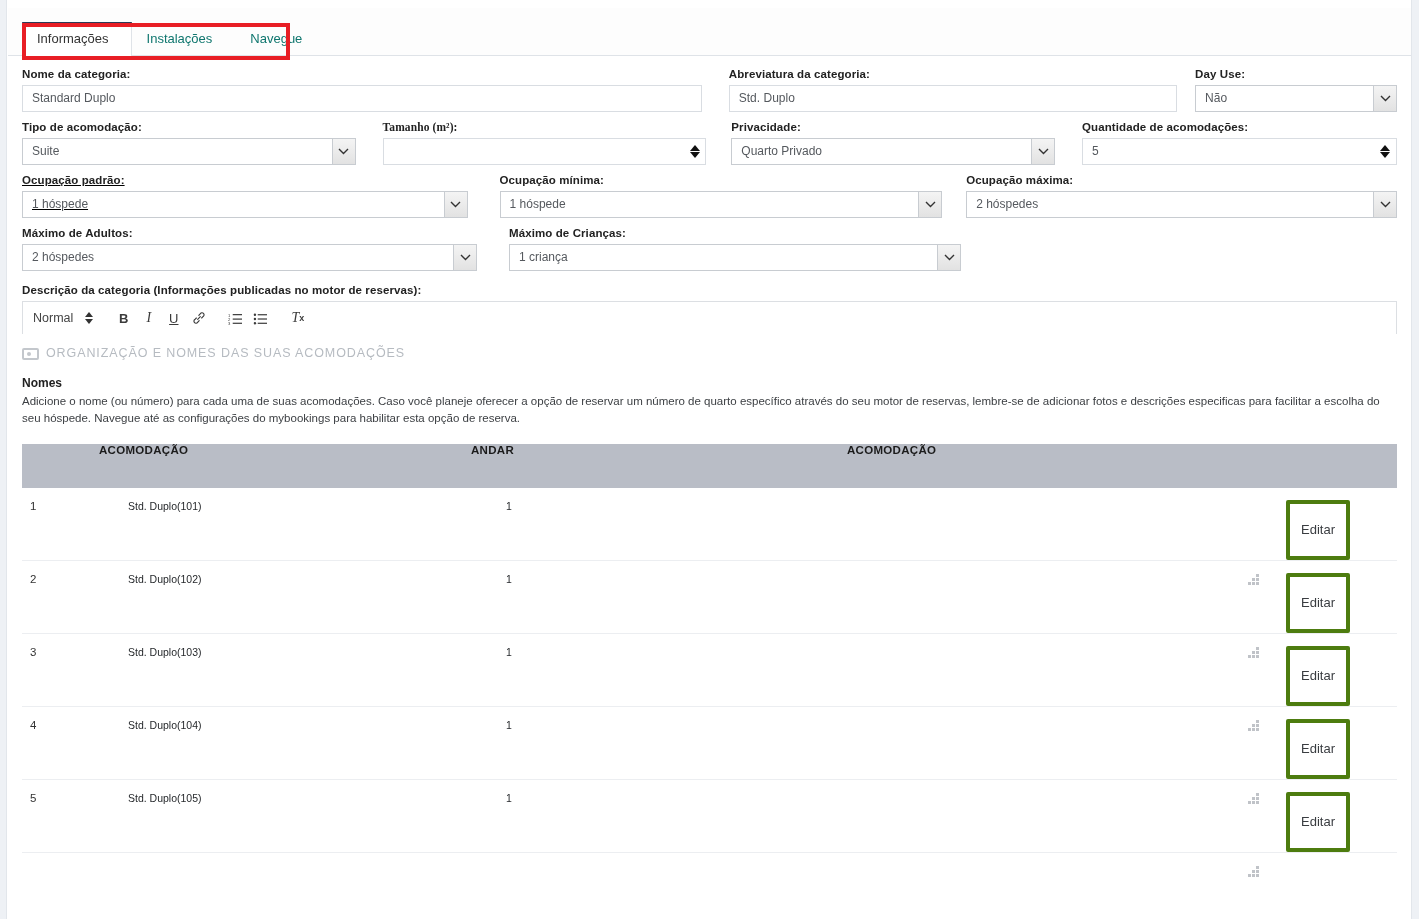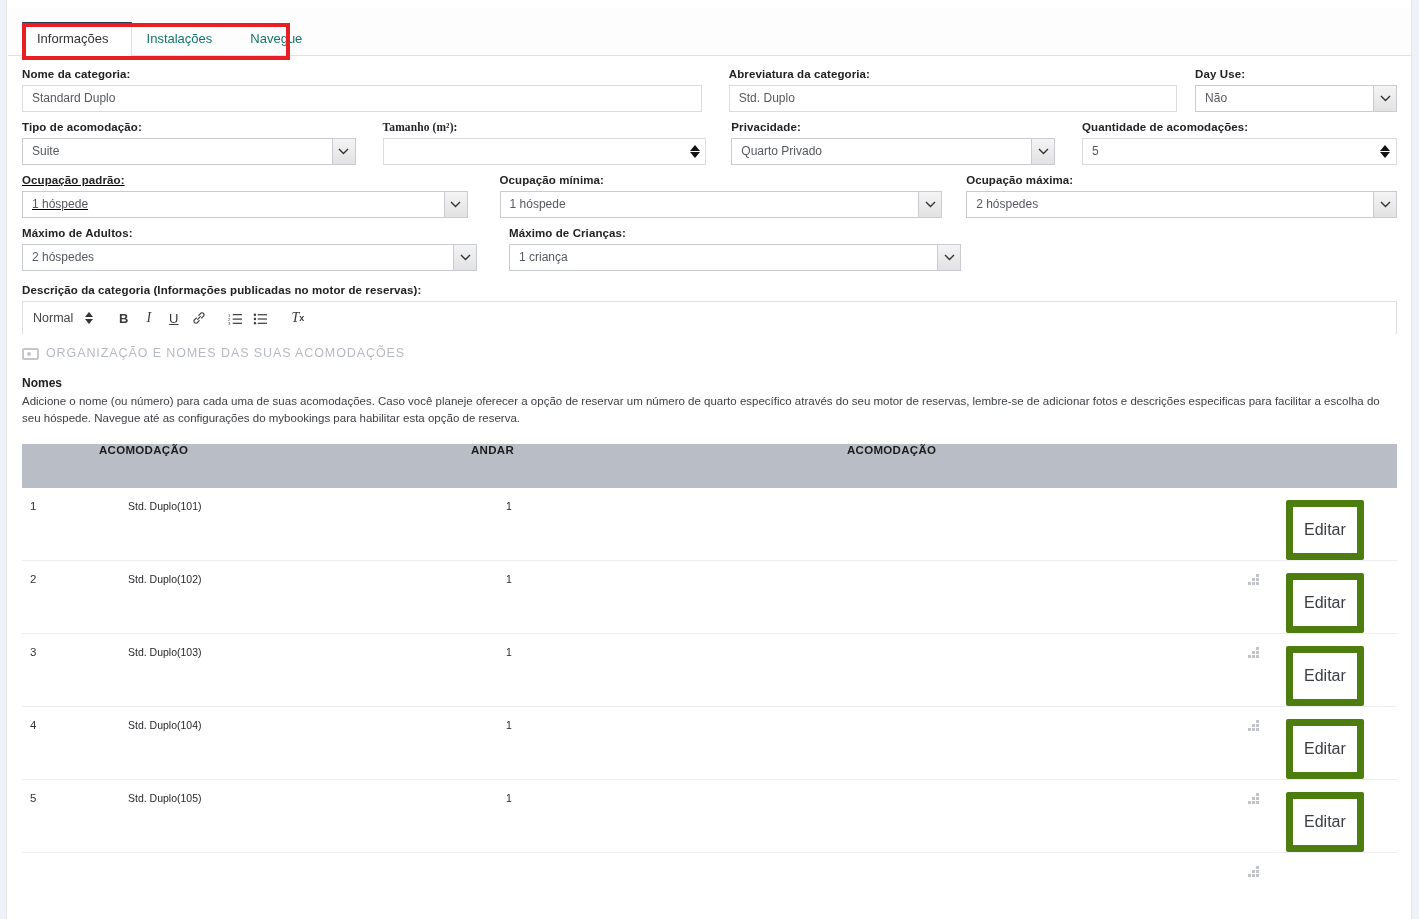--- a/index.html
+++ b/index.html
@@ -274,24 +274,24 @@
     position: absolute; width: 3px; height: 3px; background: #c0c3c8;
   }
   .grip span.a { right: 0px; top: 0px; }
   .grip span.b { right: 0px; top: 4px; }
   .grip span.c { right: 4px; top: 4px; }
   .grip span.d { right: 0px; top: 8px; }
   .grip span.e { right: 4px; top: 8px; }
   .grip span.f { right: 8px; top: 8px; }
 
   .btn-edit {
-    border: 7px solid #4d7c0f;
+    border: 4px solid #4d7c0f;
     background: #fff;
     color: #3a3d41;
-    font-size: 16px;
+    font-size: 13px;
     padding: 4px 11px;
     border-radius: 2px;
     cursor: pointer;
     font-family: "Liberation Sans", sans-serif;
     line-height: 14px;
   }
 </style>
 </head>
 <body>
 

